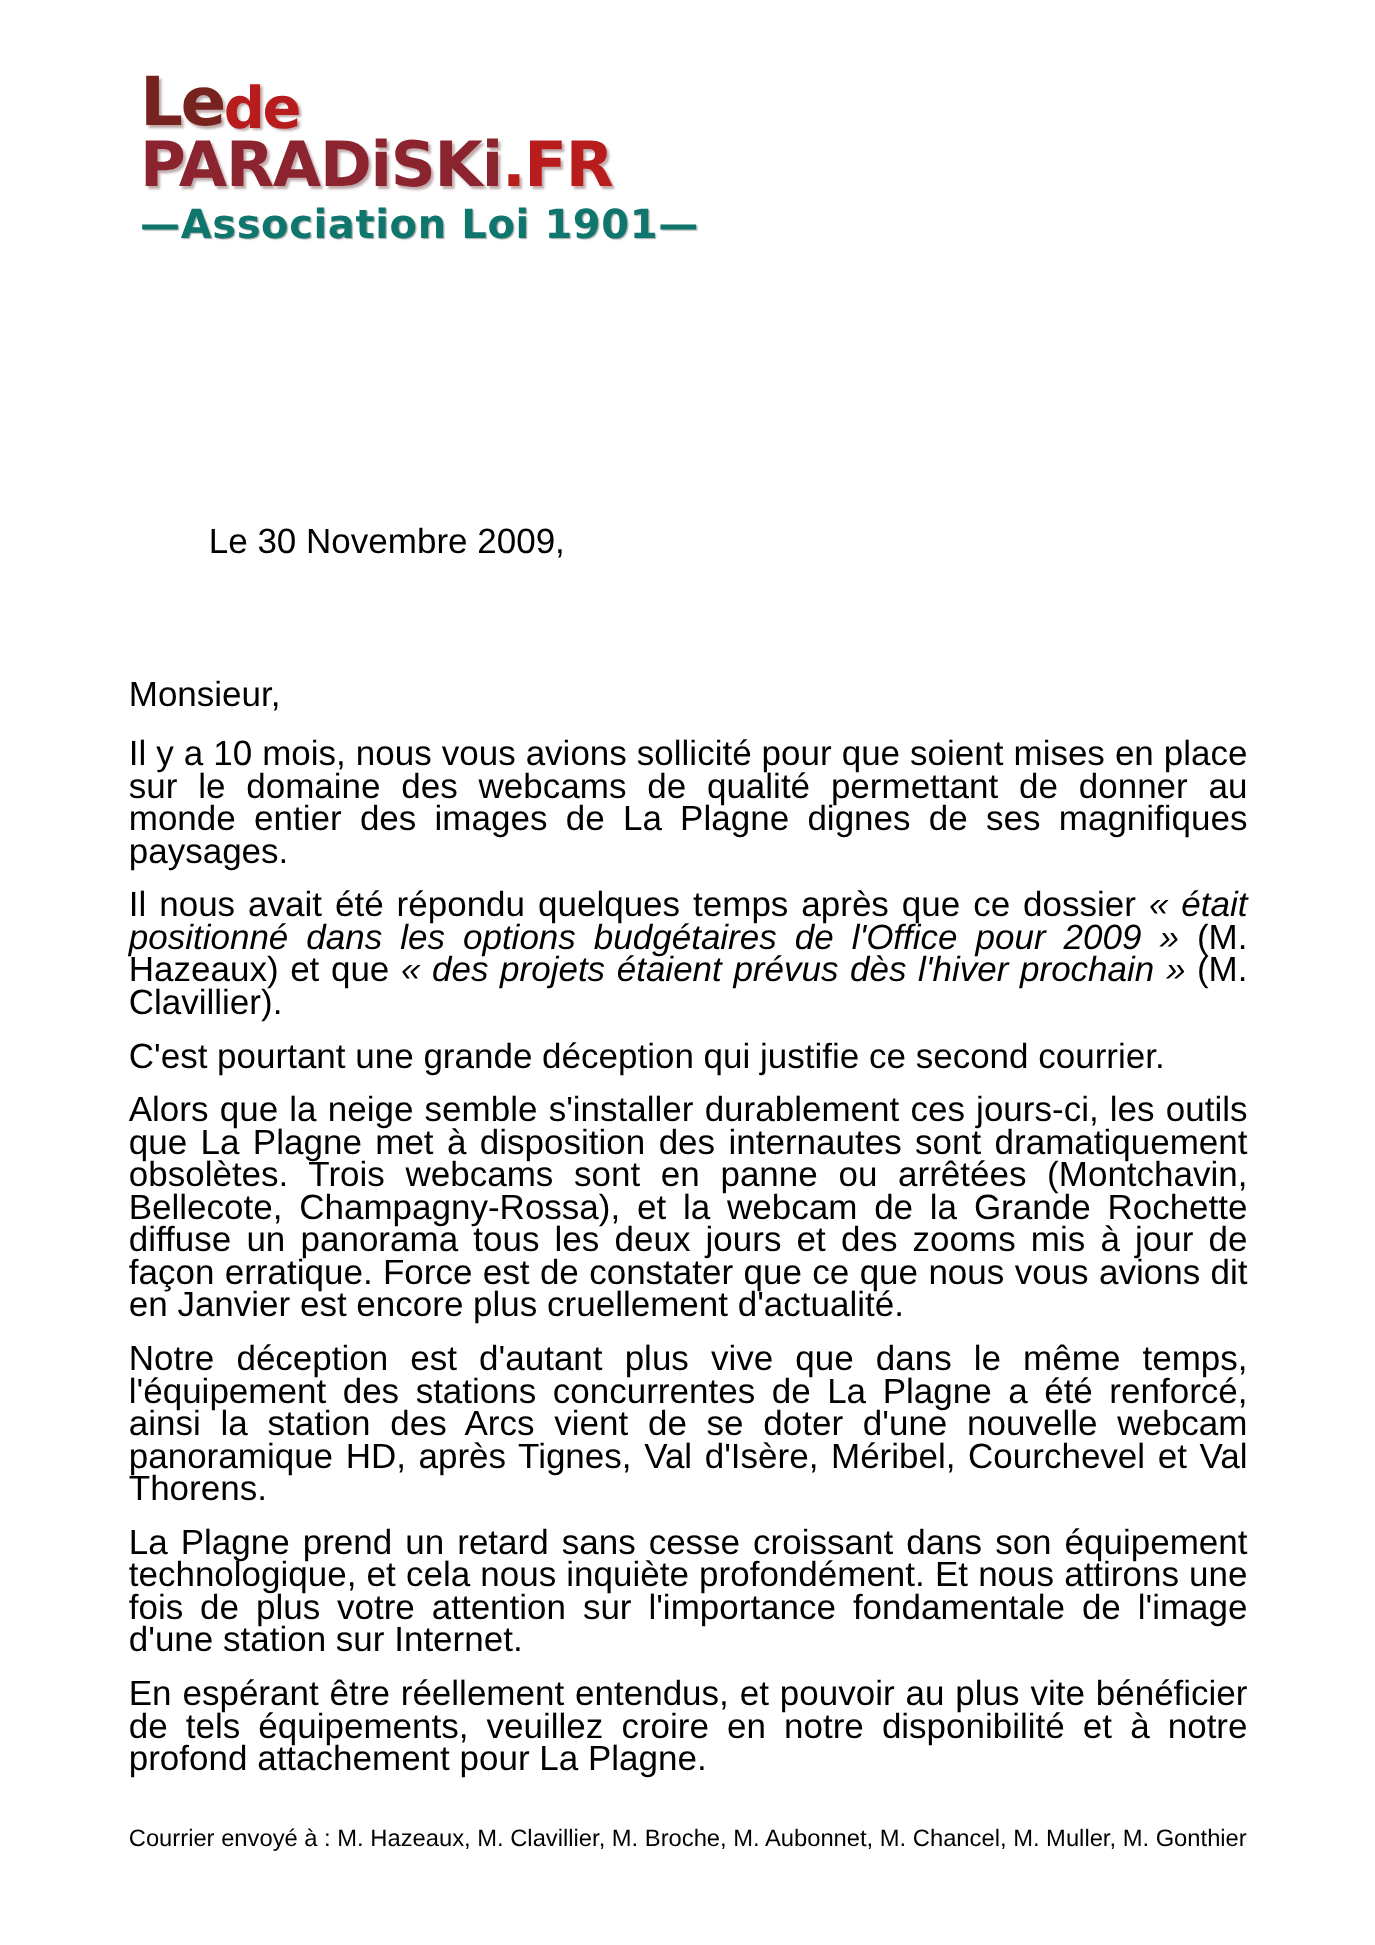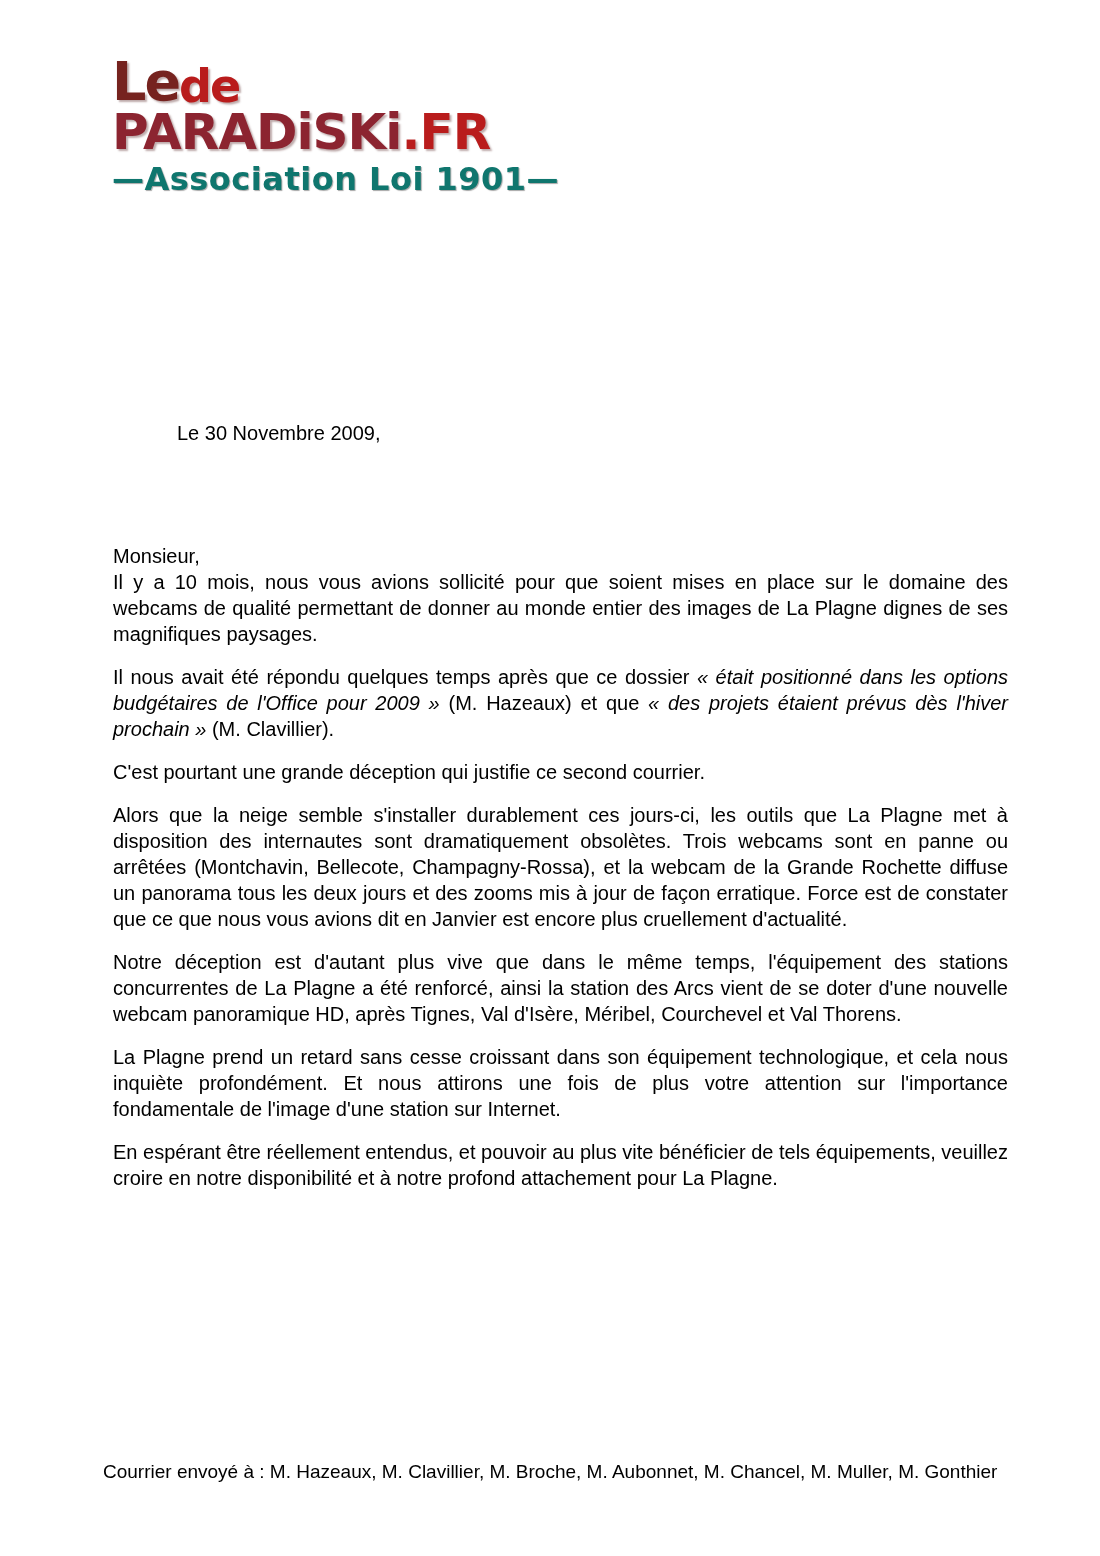--- a/index.html
+++ b/index.html
@@ -35,25 +35,25 @@
   }
   .logo-fr { color: #b91c1c; }
   .logo-line3 {
     line-height: 1; font-size: 32px; color: #0f766e;
     margin-top: 6px; letter-spacing: 0.5px;
     text-shadow: 1px 1px 1px rgba(0, 0, 0, 0.35);
   }
 
   
   .letter {
-    position: absolute; left: 113px; top: 420px; width: 895px;
-    font-size: 20px; line-height: 26px;
+    position: absolute; left: 103px; top: 420px; width: 895px;
+    font-size: 28px; line-height: 26px;
   }
   .date { text-indent: 64px; margin-bottom: 97px; }
-  .salutation { }
+  .salutation { margin-bottom: 21px; }
   .para { text-align: justify; margin-bottom: 17px; }
   .para em, .salutation em { font-style: italic; }
   .signature { margin-top: 44px; text-align: right; }
   .signature p { line-height: 26px; }
   .signature strong { font-weight: bold; }
 
   .cc {
     position: absolute; left: 103px; top: 1459px;
     font-size: 19px; line-height: 26px; white-space: nowrap;
   }

